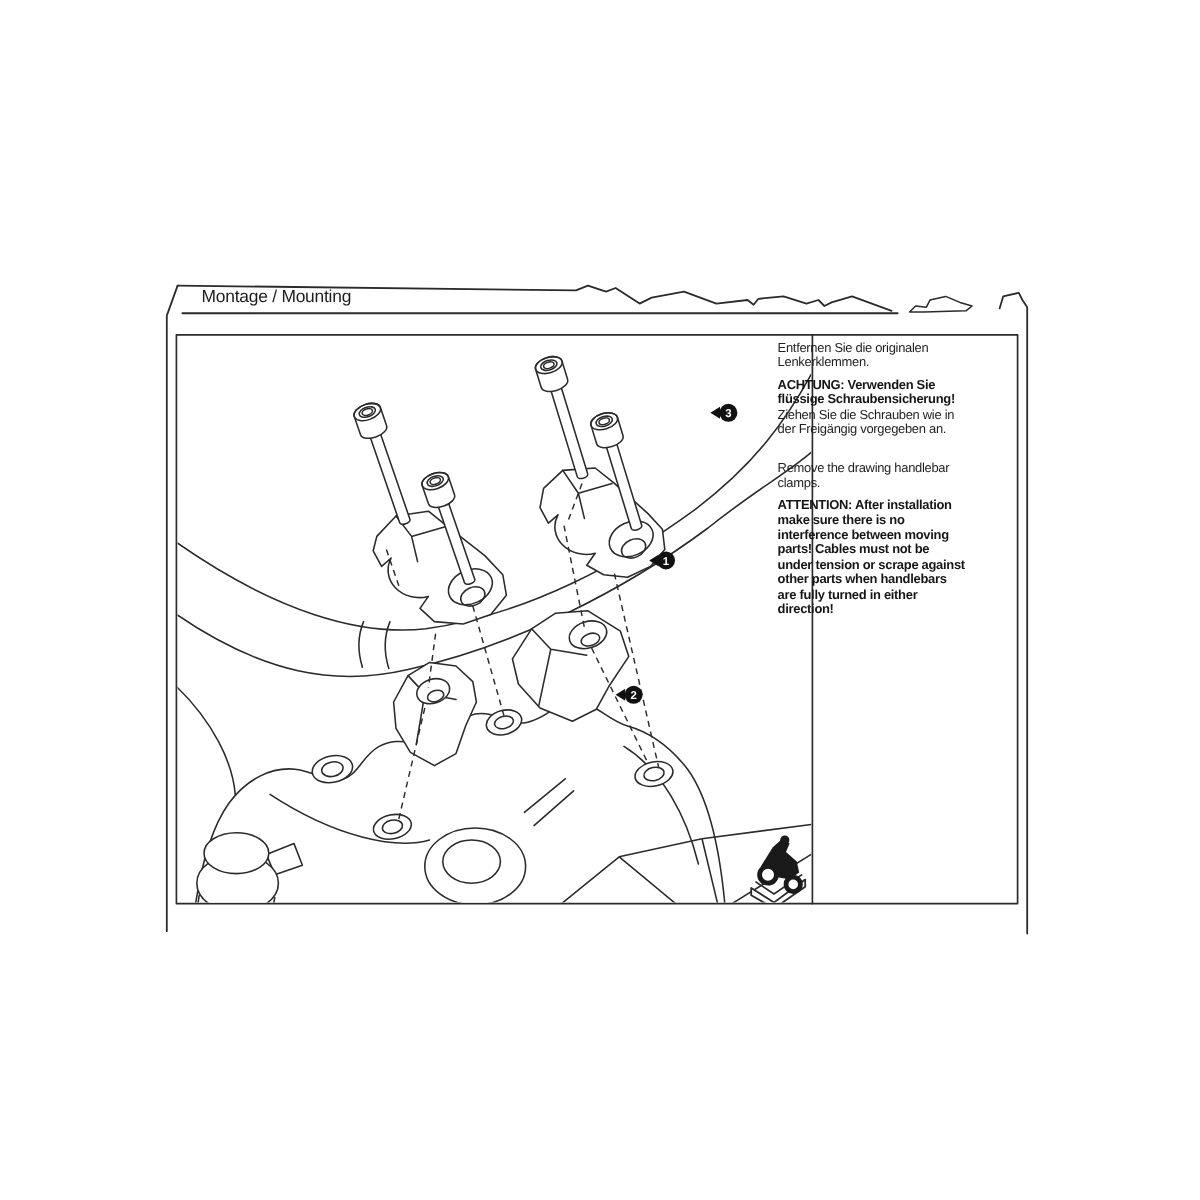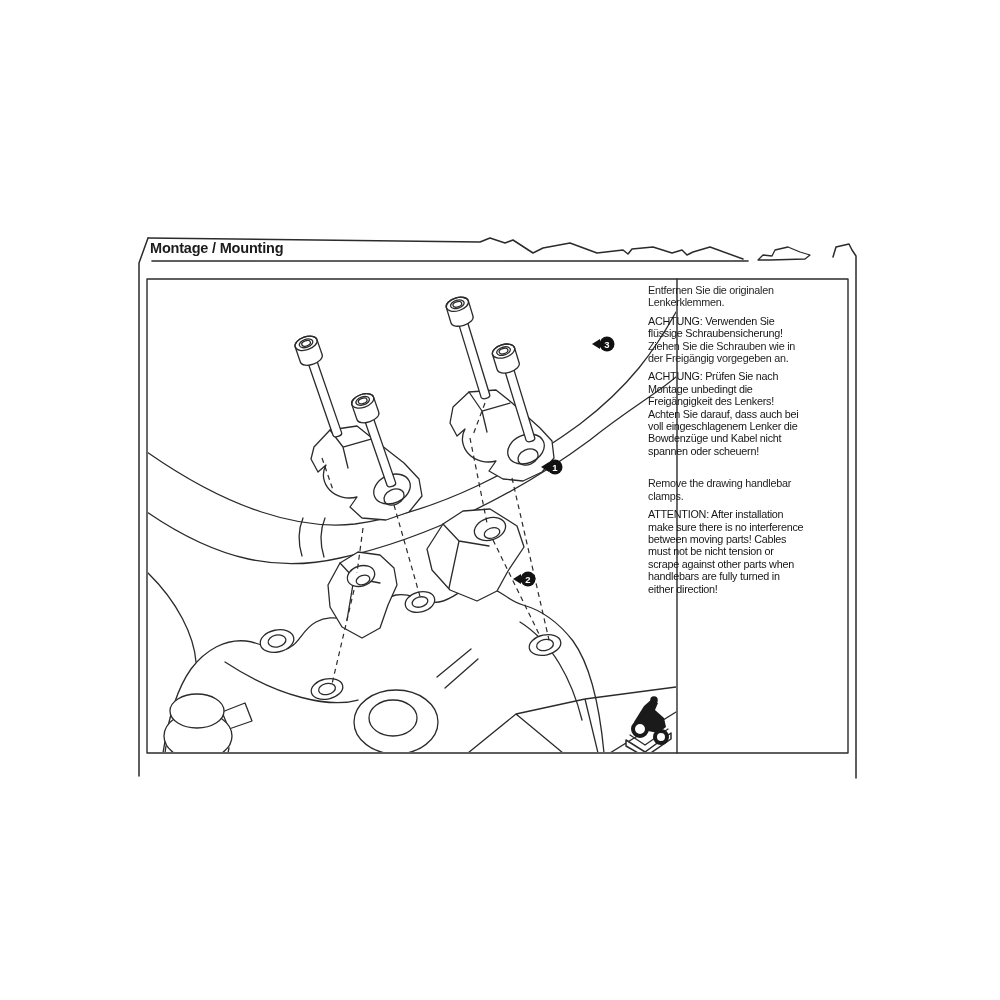--- a/index.html
+++ b/index.html
@@ -5,34 +5,34 @@
   html,body{margin:0;padding:0;}
   body{
     width:1000px;height:1000px;position:relative;
     background:#ffffff;
     font-family:"Liberation Sans", sans-serif;
     color:#1f1f1f;
     overflow:hidden;
   }
   #stage{position:absolute;inset:0;}
   .page-title{
-    position:absolute;left:150px;top:240px;
-    font-size:14.5px;font-weight:bold;letter-spacing:-0.2px;color:#1c1c1c;
+    position:absolute;left:168px;top:240px;
+    font-size:14.5px;font-weight:normal;letter-spacing:-0.2px;color:#1c1c1c;
     white-space:nowrap;
   }
   .text-panel{
     position:absolute;left:648px;top:284px;width:157px;
     font-size:10.8px;line-height:12.4px;letter-spacing:-0.25px;
     color:#1f1f1f;
     hyphens:manual;-webkit-hyphens:manual;
   }
   .block{margin:0 0 6px 0;}
   .block.gap-top{margin-top:20px;}
   .seg{display:block;}
-  .seg.bold{font-weight:normal;color:#161616;}
+  .seg.bold{font-weight:bold;color:#161616;}
   svg{position:absolute;inset:0;}
   .ln{fill:none;stroke:#2b2b2b;stroke-width:1.3;stroke-linecap:round;stroke-linejoin:round;}
   .lnf{fill:#ffffff;stroke:#2b2b2b;stroke-width:1.3;stroke-linejoin:round;}
   .dash{fill:none;stroke:#2b2b2b;stroke-width:1.2;stroke-dasharray:5 4;stroke-linecap:butt;}
   .badge{fill:#111111;}
   .badge-num{fill:#ffffff;font-family:"Liberation Sans",sans-serif;font-size:9.5px;font-weight:bold;text-anchor:middle;}
   .dark{fill:#1a1a1a;stroke:none;}
 </style>
 </head>
 <body>
@@ -204,24 +204,21 @@
   <div class="page-title">Montage / Mounting</div>
 
   <div class="text-panel">
     <div class="block">
       <span class="seg">Entfernen Sie die originalen Lenkerklemmen.</span>
     </div>
     <div class="block">
       <span class="seg bold">ACHTUNG: Verwenden Sie flüssige Schraubensicherung!</span>
       <span class="seg">Ziehen Sie die Schrauben wie in der Freigängig vorgegeben an.</span>
     </div>
-    <div class="block">
-      <span class="seg bold">ACHTUNG: Prüfen Sie nach Montage unbedingt die Freigängig­keit des Lenkers! Achten Sie darauf, dass auch bei voll eingeschlagenem Lenker die Bowdenzüge und Kabel nicht spannen oder scheuern!</span>
-    </div>
     <div class="block gap-top">
       <span class="seg">Remove the drawing handlebar clamps.</span>
     </div>
     <div class="block">
-      <span class="seg bold">ATTENTION: After installation make sure there is no interference between moving parts! Cables must not be nicht tension or scrape against other parts when handlebars are fully turned in either direction!</span>
+      <span class="seg bold">ATTENTION: After installation make sure there is no interference between moving parts! Cables must not be under tension or scrape against other parts when handlebars are fully turned in either direction!</span>
     </div>
   </div>
 
 </div>
 
 </body></html>

